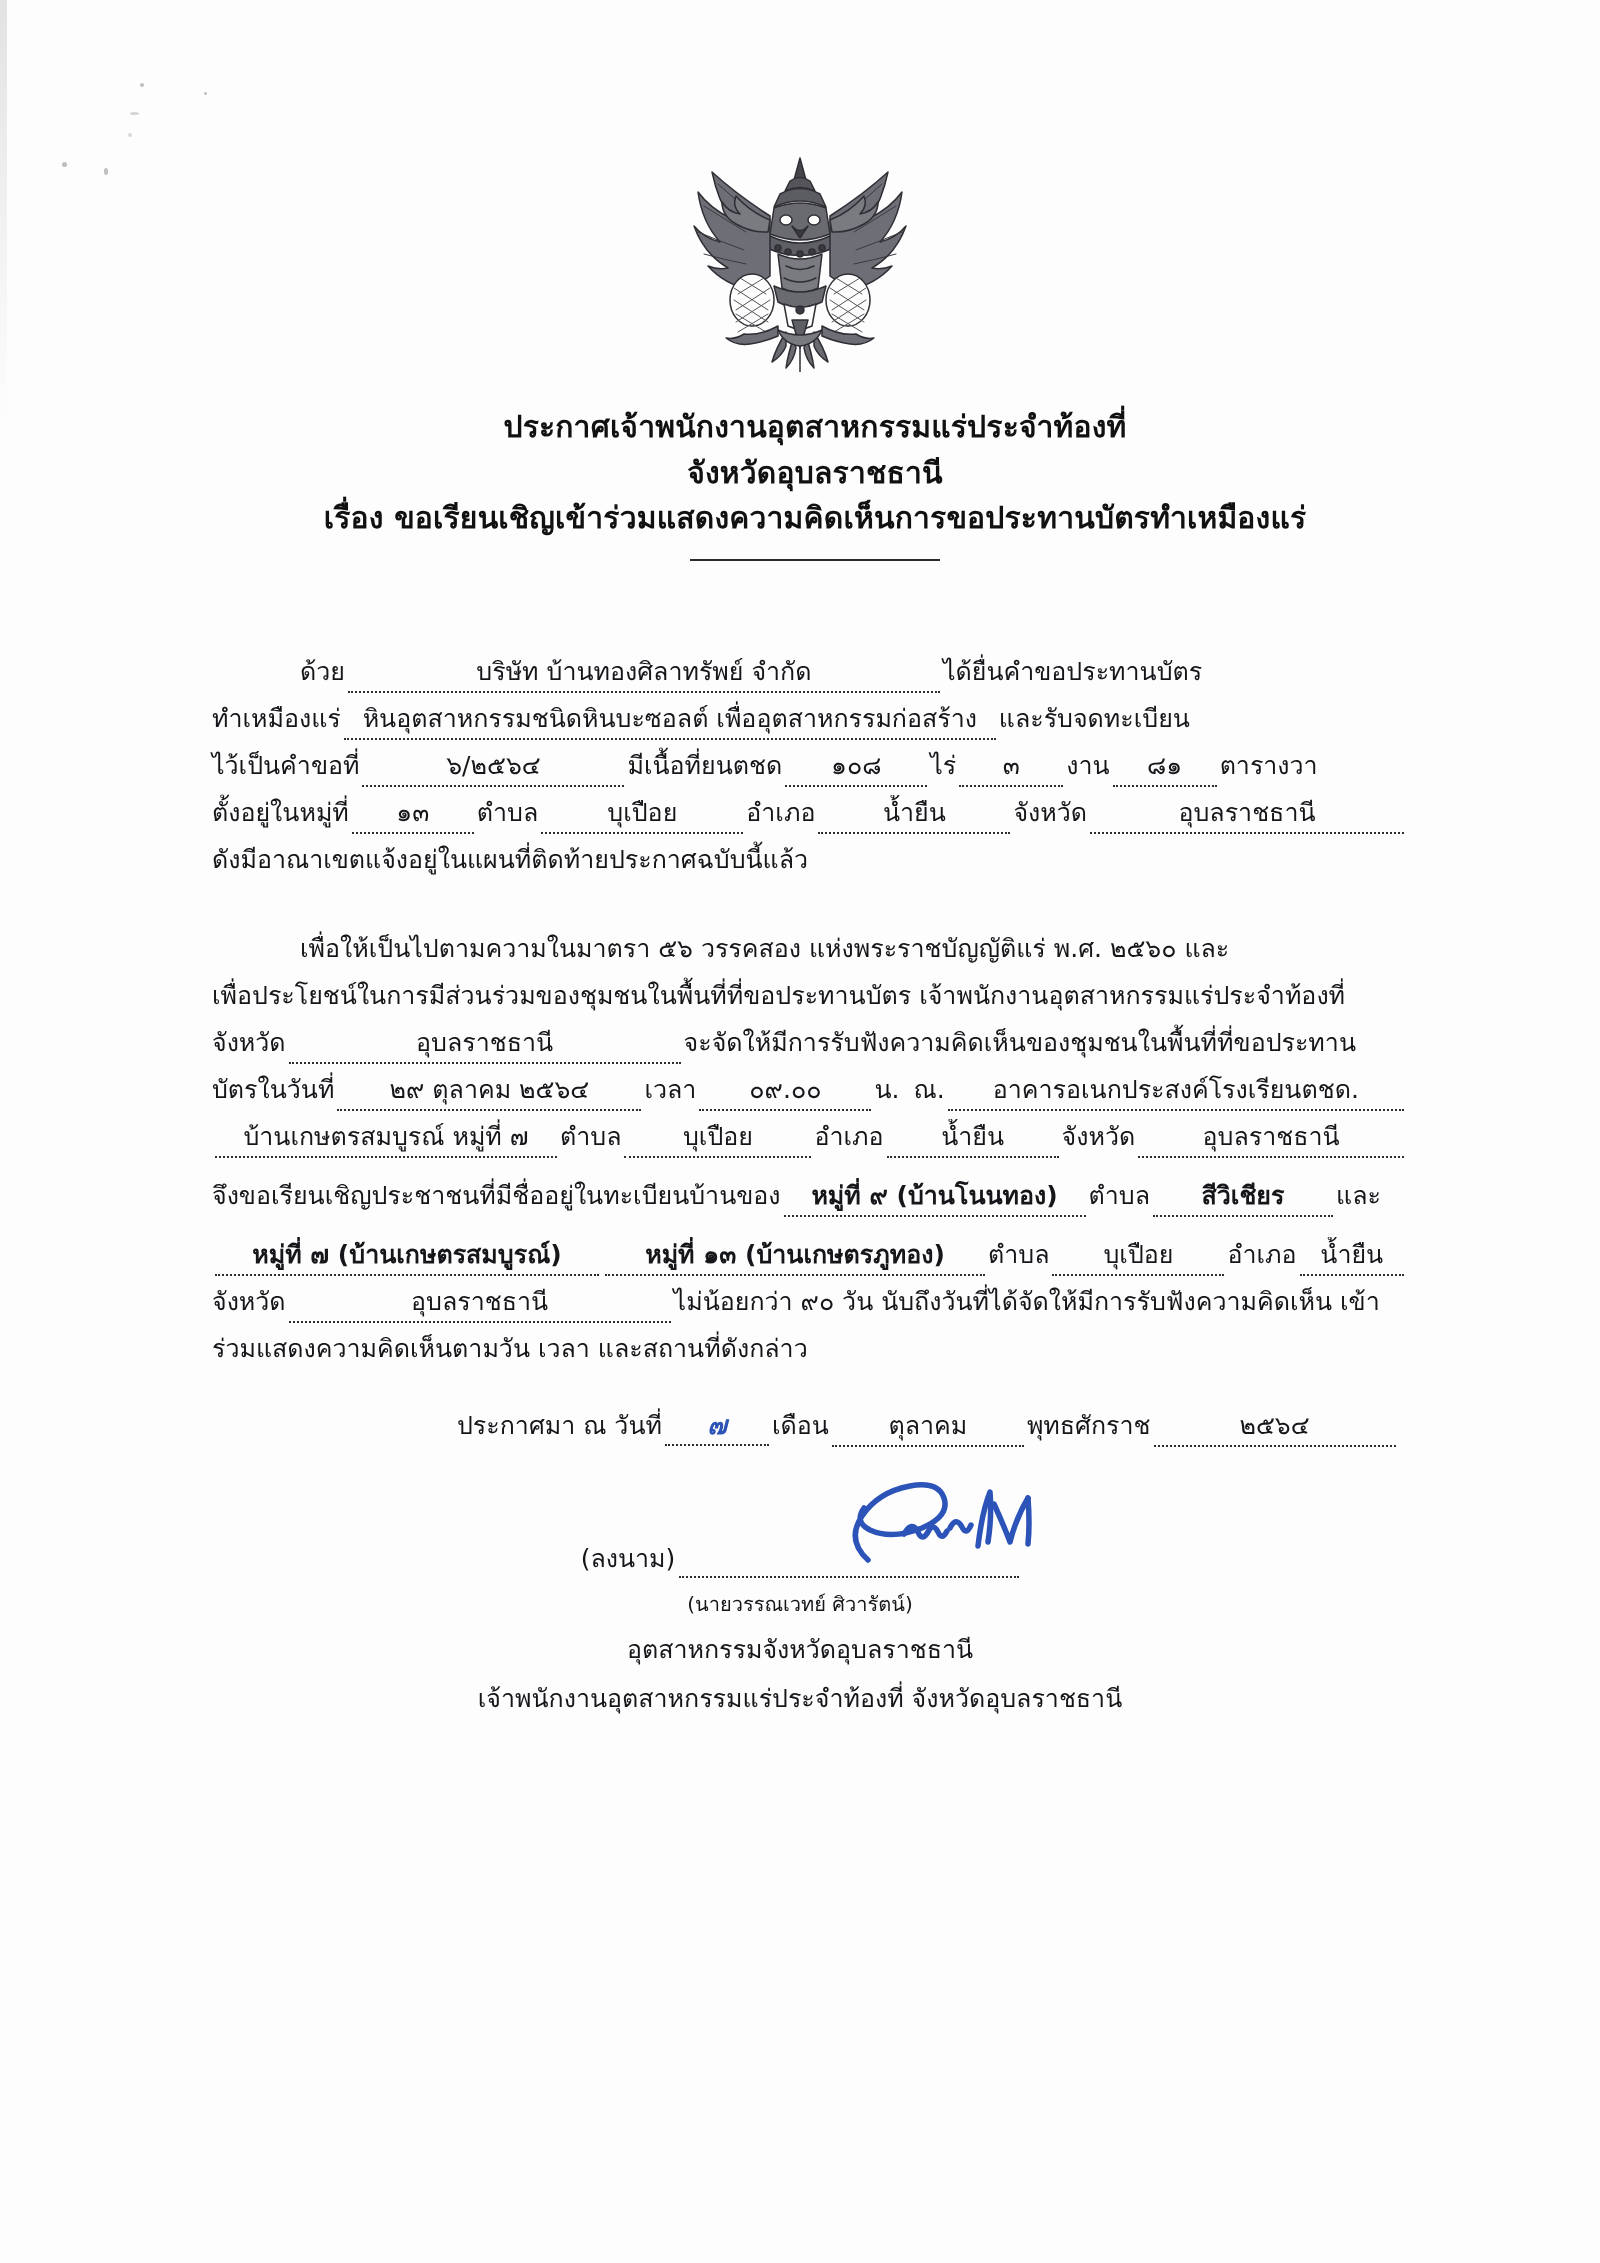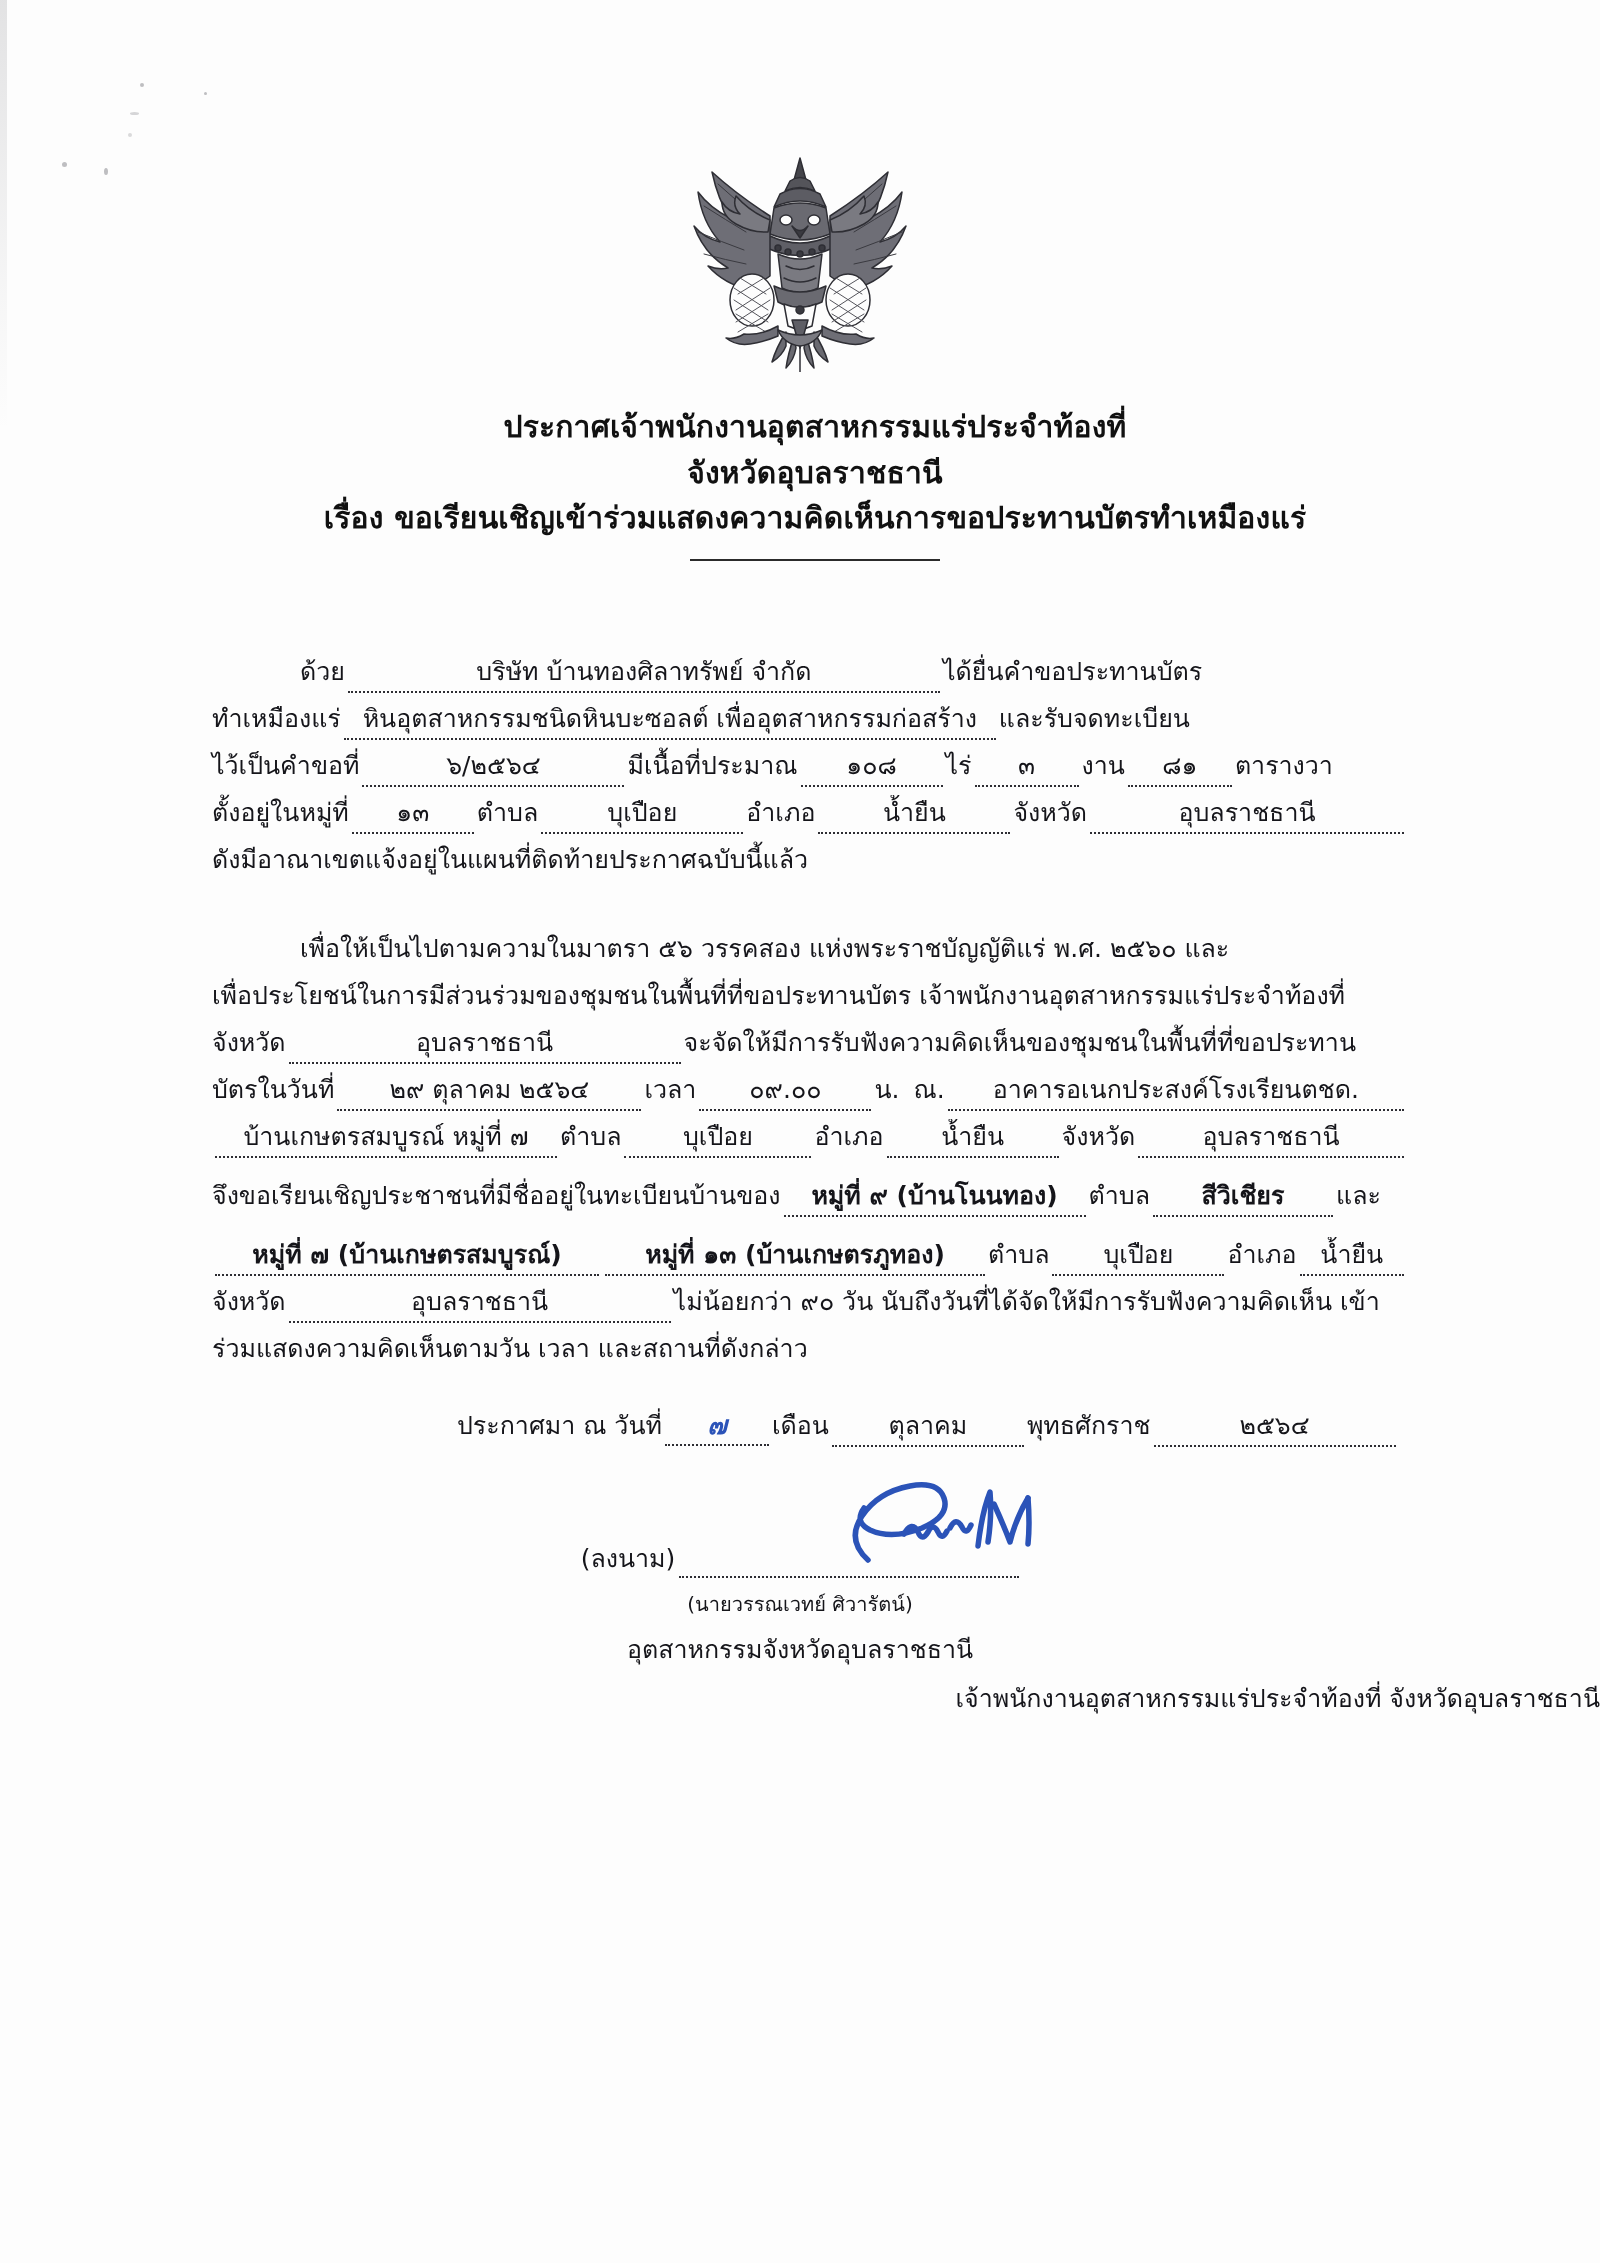--- a/index.html
+++ b/index.html
@@ -138,21 +138,21 @@
   }
   .sig-ink {
     position: absolute;
     left: 50%;
     top: -74px;
     transform: translateX(-28px);
     pointer-events: none;
   }
   .sig-name { margin-top: 10px; font-size: 20px; }
   .sig-pos  { margin-top: 9px;  font-size: 25px; text-align: center; }
-  .sig-pos2 { margin-top: 9px;  font-size: 25px; text-align: right; }
+  .sig-pos2 { margin-top: 9px;  font-size: 25px; }
 </style>
 </head>
 <body>
 
 <div class="page">
 
   <div class="scan-edge"></div>
   <div class="speck" style="left:104px;top:168px;width:4px;height:7px;"></div>
   <div class="speck" style="left:62px;top:162px;width:5px;height:5px;"></div>
   <div class="speck" style="left:140px;top:83px;width:4px;height:4px;"></div>
@@ -256,21 +256,21 @@
 
     <div class="ln">
       <span class="lead">ทำเหมืองแร่</span>
       <span class="fld" style="width:640px">หินอุตสาหกรรมชนิดหินบะซอลต์ เพื่ออุตสาหกรรมก่อสร้าง</span>
       <span class="lead">และรับจดทะเบียน</span>
     </div>
 
     <div class="ln">
       <span class="lead">ไว้เป็นคำขอที่</span>
       <span class="fld" style="width:250px">๖/๒๕๖๔</span>
-      <span class="lead">มีเนื้อที่ประมาณ</span>
+      <span class="lead">มีเนื้อที่ยนตชด</span>
       <span class="fld" style="width:130px">๑๐๘</span>
       <span class="lead">ไร่</span>
       <span class="fld" style="width:92px">๓</span>
       <span class="lead">งาน</span>
       <span class="fld" style="width:92px">๘๑</span>
       <span class="lead">ตารางวา</span>
     </div>
 
     <div class="ln">
       <span class="lead">ตั้งอยู่ในหมู่ที่</span>

